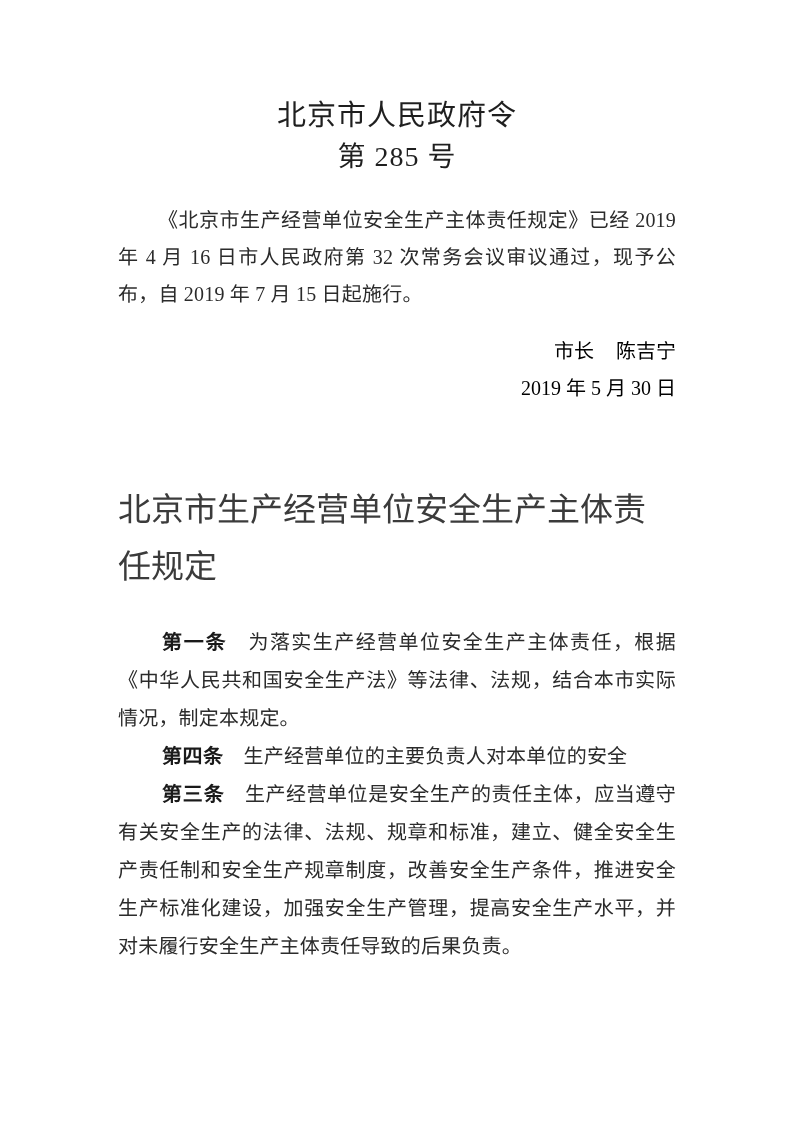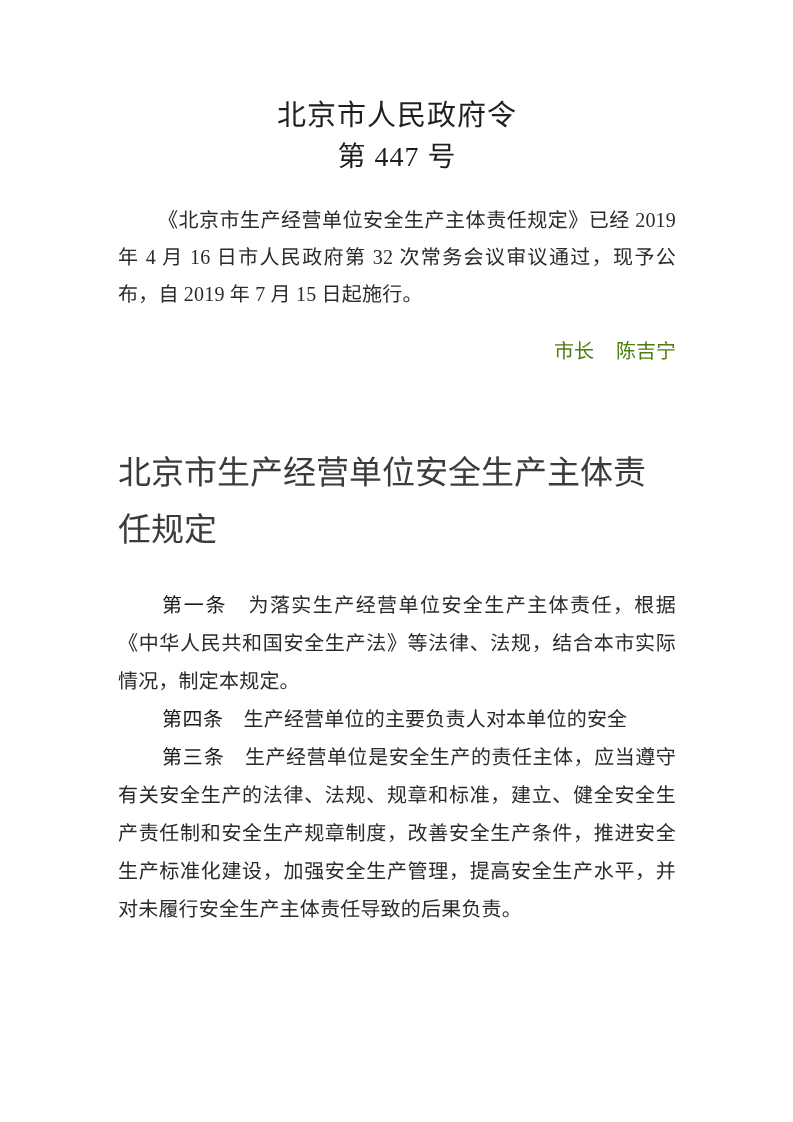--- a/index.html
+++ b/index.html
@@ -65,21 +65,21 @@
     color: #2b2b2b;
     letter-spacing: 0.2px;
   }
 
   
   .signature {
     margin-top: 6px;
     text-align: right;
     font-size: 20px;
     line-height: 37px;
-    color: #4d7c0f;
+    color: #000000;
   }
 
   .signature .sig-line {
     display: block;
     white-space: nowrap;
   }
 
   .signature .sig-gap {
     display: inline-block;
     width: 22px;
@@ -107,47 +107,48 @@
     text-align: justify;
     text-align-last: left;
     text-justify: inter-ideograph;
     text-indent: 44px;
     color: #2b2b2b;
     letter-spacing: 0.2px;
     margin: 0;
   }
 
   .article-label {
-    font-weight: normal;
+    font-weight: bold;
     color: #1a1a1a;
     letter-spacing: 0.5px;
   }
 
   .article-gap {
     display: inline-block;
     width: 20px;
   }
 </style>
 </head>
 <body>
 
 <div class="page">
   <div class="content">
 
     <div class="decree-header">
       <div class="decree-title">北京市人民政府令</div>
-      <div class="decree-number">第 447 号</div>
+      <div class="decree-number">第 285 号</div>
     </div>
 
     <p class="preamble">《北京市生产经营单位安全生产主体责任规定》已经 2019 年 4 月 16 日市人民政府第 32 次常务会议审议通过，现予公布，自 2019 年 7 月 15 日起施行。</p>
 
     <div class="signature">
       <span class="sig-line">
         <span>市长</span><span class="sig-gap"></span><span>陈吉宁</span>
       </span>
+      <span class="sig-line">2019 年 5 月 30 日</span>
     </div>
 
     <h1 class="reg-title">北京市生产经营单位安全生产主体责任规定</h1>
 
     <div class="articles">
 
       <p class="article">
         <span class="article-label">第一条</span><span class="article-gap"></span><span>为落实生产经营单位安全生产主体责任，根据《中华人民共和国安全生产法》等法律、法规，结合本市实际情况，制定本规定。</span>
       </p>
 

